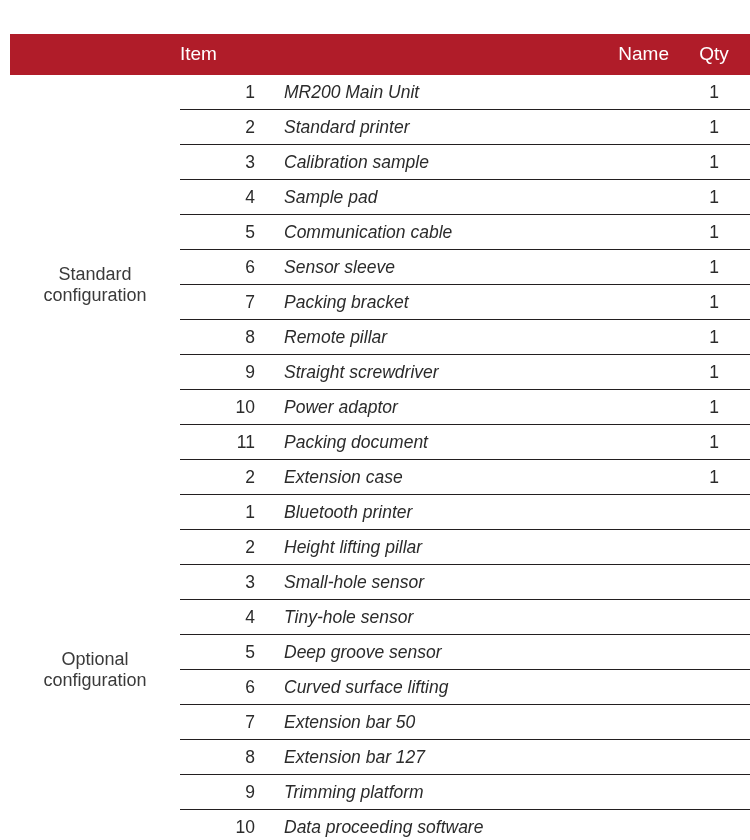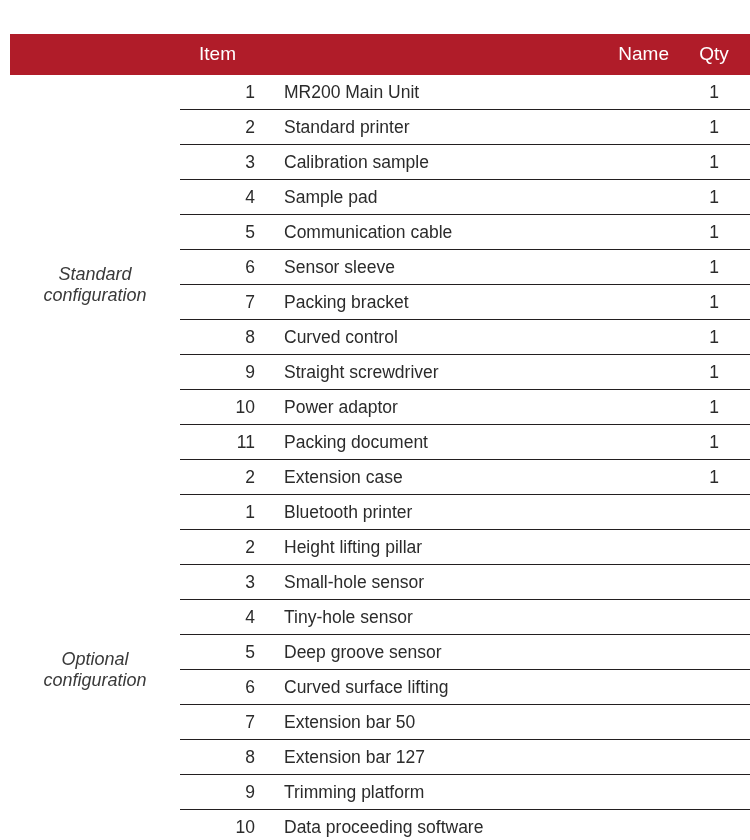--- a/index.html
+++ b/index.html
@@ -31,21 +31,21 @@
     background: #b01c29;
   }
   thead th {
     color: #ffffff;
     font-weight: normal;
     font-size: 19px;
     padding: 10px 0 11px 0;
     line-height: 20px;
   }
   th.h-group { width: 170px; }
-  th.h-item  { width: 75px;  text-align: center; padding-right: 15px; }
+  th.h-item  { width: 75px;  text-align: left; padding-right: 15px; }
   th.h-name  { width: 385px; text-align: right;  padding-left: 14px; }
   th.h-qty   { width: 90px;  text-align: center; }
 
   
   tbody td {
     font-size: 17.5px;
     height: 32px;
     vertical-align: middle;
     color: #2b2b2b;
   }
@@ -58,31 +58,31 @@
   }
   td.c-item {
     text-align: right;
     padding-right: 15px;
     border-bottom: 1px solid #231f20;
   }
   td.c-name {
     text-align: left;
     padding-left: 14px;
     border-bottom: 1px solid #231f20;
+    font-style: italic;
   }
   td.c-qty {
     text-align: center;
     border-bottom: 1px solid #231f20;
   }
   
   td.c-item   { background-clip: padding-box; }
   .grouplabel {
     display: block;
     white-space: pre-line;
-    font-style: italic;
   }
 </style>
 </head>
 <body>
 
 <div class="page">
   <table class="spec">
     <thead>
       <tr>
         <th class="h-group"></th>
@@ -127,21 +127,21 @@
           <td class="c-name">Sensor sleeve</td>
           <td class="c-qty">1</td>
         </tr>
         <tr>
           <td class="c-item">7</td>
           <td class="c-name">Packing bracket</td>
           <td class="c-qty">1</td>
         </tr>
         <tr>
           <td class="c-item">8</td>
-          <td class="c-name">Curved control</td>
+          <td class="c-name">Remote pillar</td>
           <td class="c-qty">1</td>
         </tr>
         <tr>
           <td class="c-item">9</td>
           <td class="c-name">Straight screwdriver</td>
           <td class="c-qty">1</td>
         </tr>
         <tr>
           <td class="c-item">10</td>
           <td class="c-name">Power adaptor</td>

